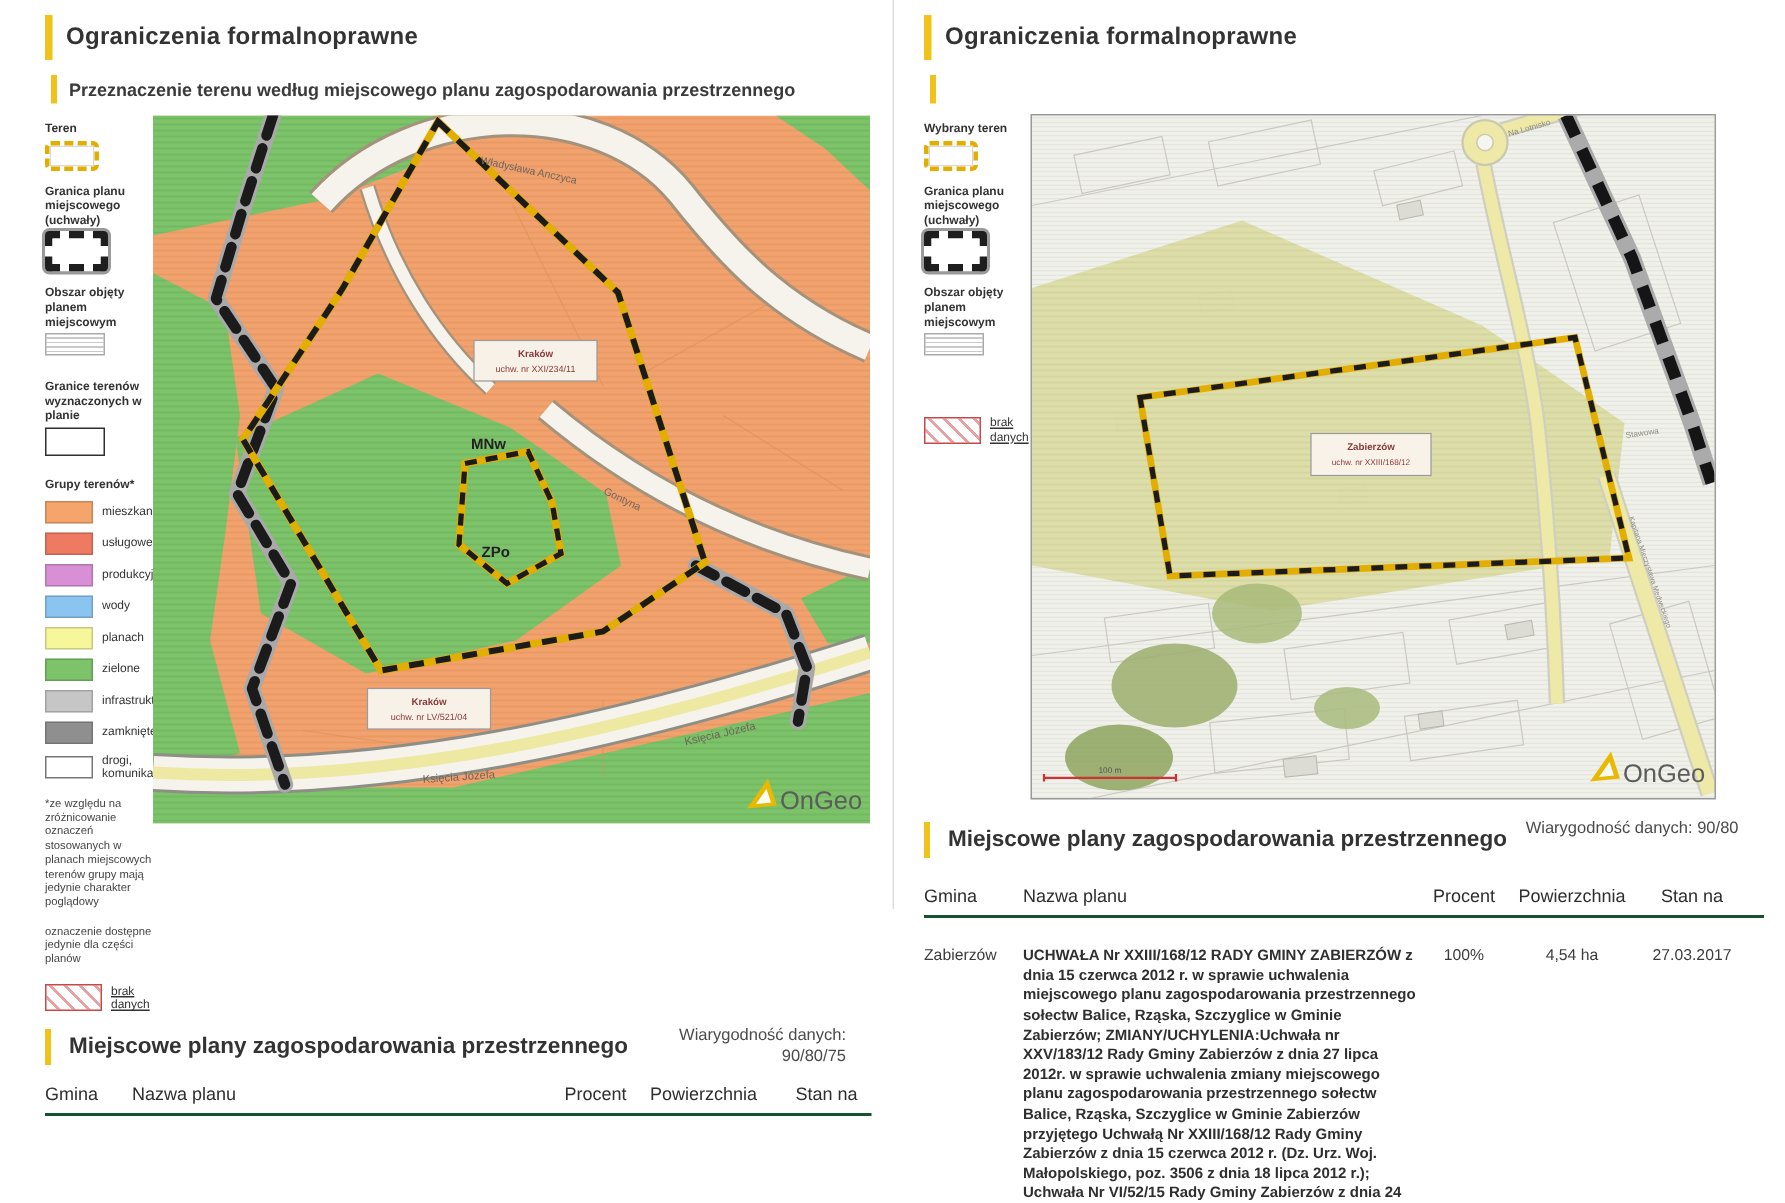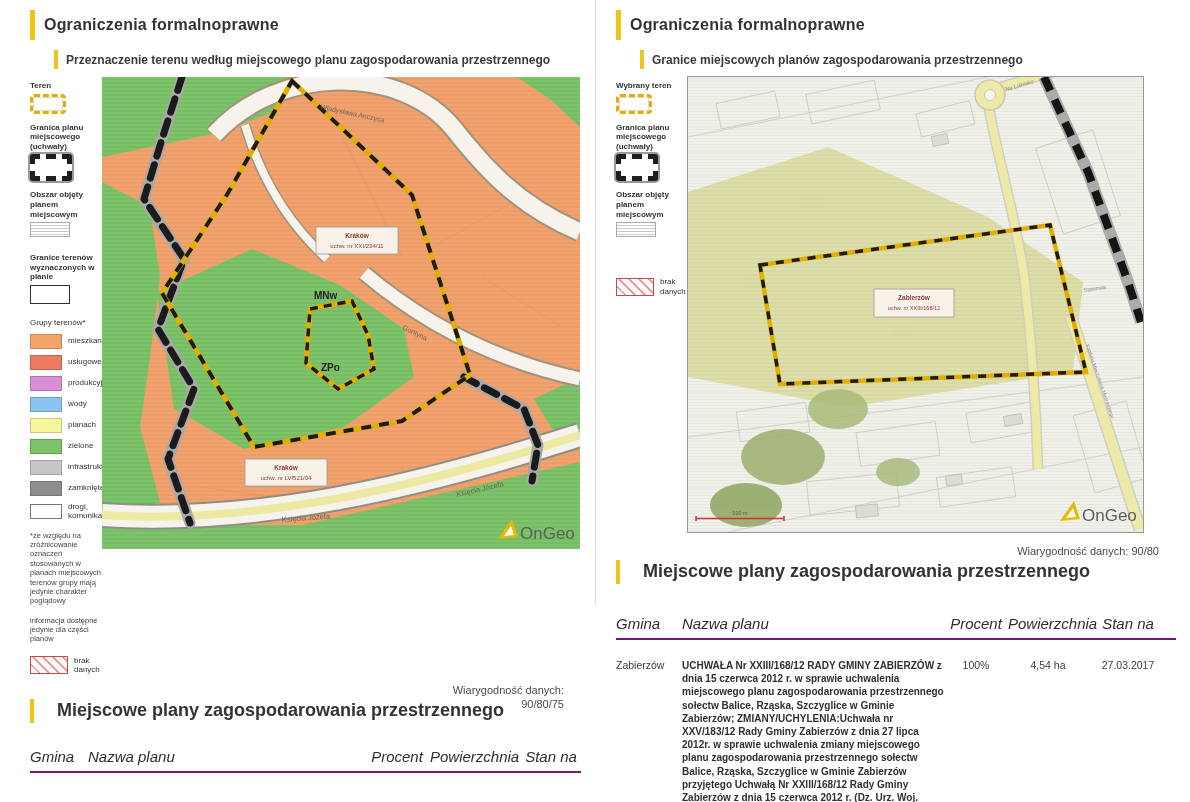--- a/index.html
+++ b/index.html
@@ -14,55 +14,55 @@
   .p-inner{padding:6px 0 0 30px;}
   .panel.right .p-inner{padding-left:20px;}
 
   .title-row{display:flex;align-items:center;margin-top:4px;}
   .bar{background:#efc319;flex:0 0 auto;}
   .bar.big{width:5px;height:30px;margin-right:9px;}
   .bar.small{width:4px;height:19px;margin-right:8px;}
   .bar.med{width:4px;height:24px;margin-right:8px;}
   h1{font-size:16px;font-weight:bold;color:#333;margin:0;letter-spacing:.2px;}
   h2{font-size:12px;font-weight:bold;color:#3a3a3a;margin:0;}
-  .subtitle-row{display:flex;align-items:center;margin:10px 0 0 24px;}
+  .subtitle-row{display:flex;align-items:center;margin:10px 0 0 4px;}
 
   
   .map-block{display:flex;margin-top:8px;}
   .legend{width:72px;flex:0 0 auto;font-size:8px;line-height:1.2;color:#333;padding-top:4px;}
   .lg-item{margin-bottom:9px;}
   .lg-label{font-weight:bold;margin-bottom:3px;}
-  .lg-label.plain{font-weight:normal;}
+  .lg-label.plain{font-weight:bold;}
   .lg-icon{box-sizing:border-box;}
   .ic-teren{width:36px;height:20px;border:3px dashed #e2ae00;border-radius:4px;background:#fff;box-shadow:0 0 0 1px #d9d9d9 inset;}
   .ic-granica{width:42px;height:27px;border:5px dashed #1e1e1e;border-radius:3px;background:#fff;box-shadow:0 0 0 2px #9a9a9a;}
   .ic-obszar{width:40px;height:15px;border:1px solid #aaa;background:repeating-linear-gradient(180deg,#fff 0 2px,#c9c9c9 2px 3px);}
   .ic-outline{width:40px;height:19px;border:1.5px solid #2e2e2e;background:#fff;}
   .ic-swatch{width:30px;height:13px;border:1px solid rgba(0,0,0,.18);}
   .ic-brak{width:36px;height:16px;border:1.5px solid #c84848;background:repeating-linear-gradient(45deg,#fff 0 5px,#e9a0a0 5px 7px);}
   .lg-group{display:flex;align-items:center;margin-bottom:6px;}
   .lg-group .ic-swatch{margin-right:6px;flex:0 0 auto;}
   .lg-group.gap{}
   .lg-note{font-size:7.5px;color:#444;margin:10px 0 0 0;line-height:1.25;}
-  .lg-brak{display:flex;align-items:center;margin-top:12px;}
+  .lg-brak{display:flex;align-items:center;margin-top:12px;text-decoration:underline;}
   .lg-brak .ic-brak{margin-right:6px;flex:0 0 auto;}
   .map-wrap{flex:0 0 auto;}
   .map-wrap.framed svg{outline:1px solid #999;}
   svg text{font-family:"Liberation Sans", sans-serif;}
 
   
   .table-block{margin-top:10px;position:relative;}
   .tb-head{display:flex;align-items:center;position:relative;}
-  h3{font-size:18px;font-weight:bold;color:#333;margin:15px;}
+  h3{font-size:15px;font-weight:bold;color:#333;margin:4px;}
   .reliability{position:absolute;right:31px;top:-2px;font-size:11px;color:#4a4a4a;text-align:right;line-height:1.3;}
   .desc{font-size:9.5px;color:#3f3f3f;margin:7px 0 0 14px;max-width:440px;line-height:1.3;}
   .grid{display:grid;margin-top:10px;}
   .panel.leftp .grid{grid-template-columns:58px 282px 60px 84px 80px;margin-right:14px;}
   .panel.right .grid{grid-template-columns:66px 268px 58px 86px 74px;margin-right:14px;}
-  .grid.hdr{font-size:15px;color:#2e2e2e;border-bottom:2px solid #701a75;padding-bottom:6px;font-style:italic;}
+  .grid.hdr{font-size:12px;color:#2e2e2e;border-bottom:2px solid #14532d;padding-bottom:6px;}
   .grid.hdr .c{padding-top:2px;}
   .grid.datarow{padding-top:9px;font-size:10.5px;}
   .c{padding-right:6px;}
   .c.num{text-align:center;}
   .nazwa{font-weight:bold;font-size:10px;line-height:1.32;color:#2f2f2f;}
 </style>
 </head>
 <body>
 
 <div class="page">
@@ -131,21 +131,21 @@
           <div class="lg-group">
             <span class="ic-swatch" style="background: rgb(143, 143, 143);"></span>
             <span>zamknięte</span>
           </div>
           <div class="lg-group">
             <span class="ic-swatch" style="border: 1px solid rgb(119, 119, 119); background: rgb(255, 255, 255);"></span>
             <span>drogi, komunikacja</span>
           </div>
 
           <p class="lg-note">*ze względu na zróżnicowanie oznaczeń stosowanych w planach miejscowych terenów grupy mają jedynie charakter poglądowy</p>
-          <p class="lg-note">informacja dostępne jedynie dla części planów</p>
+          <p class="lg-note">oznaczenie dostępne jedynie dla części planów</p>
           <div class="lg-brak">
             <span class="ic-brak"></span>
             <span>brak danych</span>
           </div>
         </aside>
 
         <div class="map-wrap">
           <svg viewBox="0 0 478 472" width="478" height="472">
             <defs>
               <pattern id="po" width="6" height="4" patternUnits="userSpaceOnUse">
@@ -255,21 +255,20 @@
   </section>
 
   <section class="panel right">
     <div class="p-inner">
       <div class="title-row">
         <span class="bar big"></span>
         <h1>Ograniczenia formalnoprawne</h1>
       </div>
       <div class="subtitle-row">
         <span class="bar small"></span>
-        <h2>Granice miejscowych planów zagospodarowania przestrzennego</h2>
       </div>
 
       <div class="map-block">
         <aside class="legend">
           <div class="lg-item">
             <div class="lg-label">Wybrany teren</div>
             <div class="lg-icon ic-teren"></div>
           </div>
           <div class="lg-item">
             <div class="lg-label">Granica planu miejscowego (uchwały)</div>

